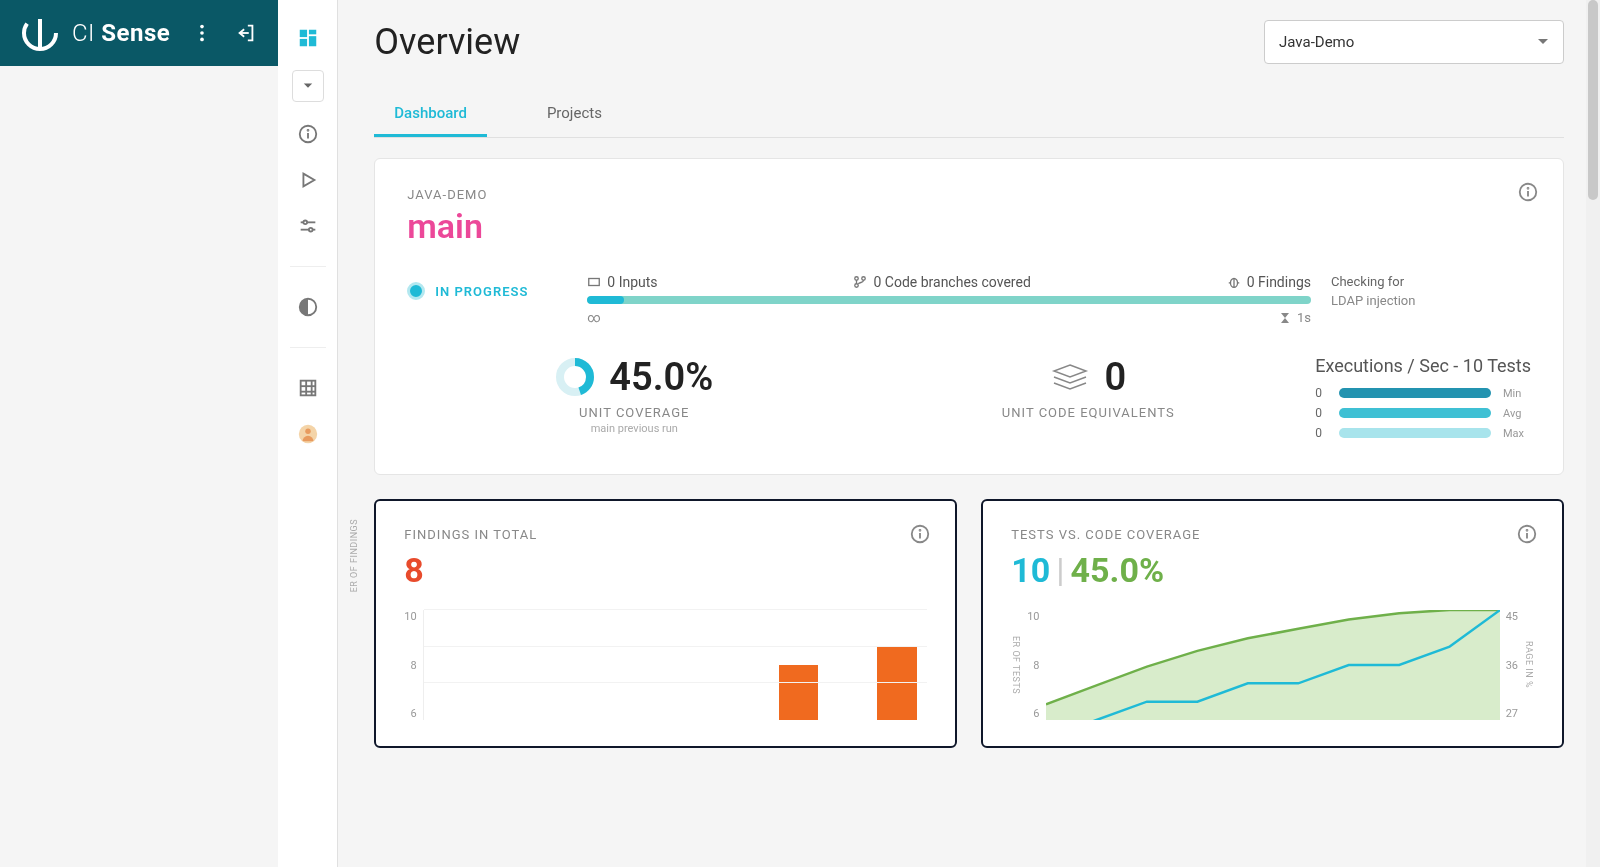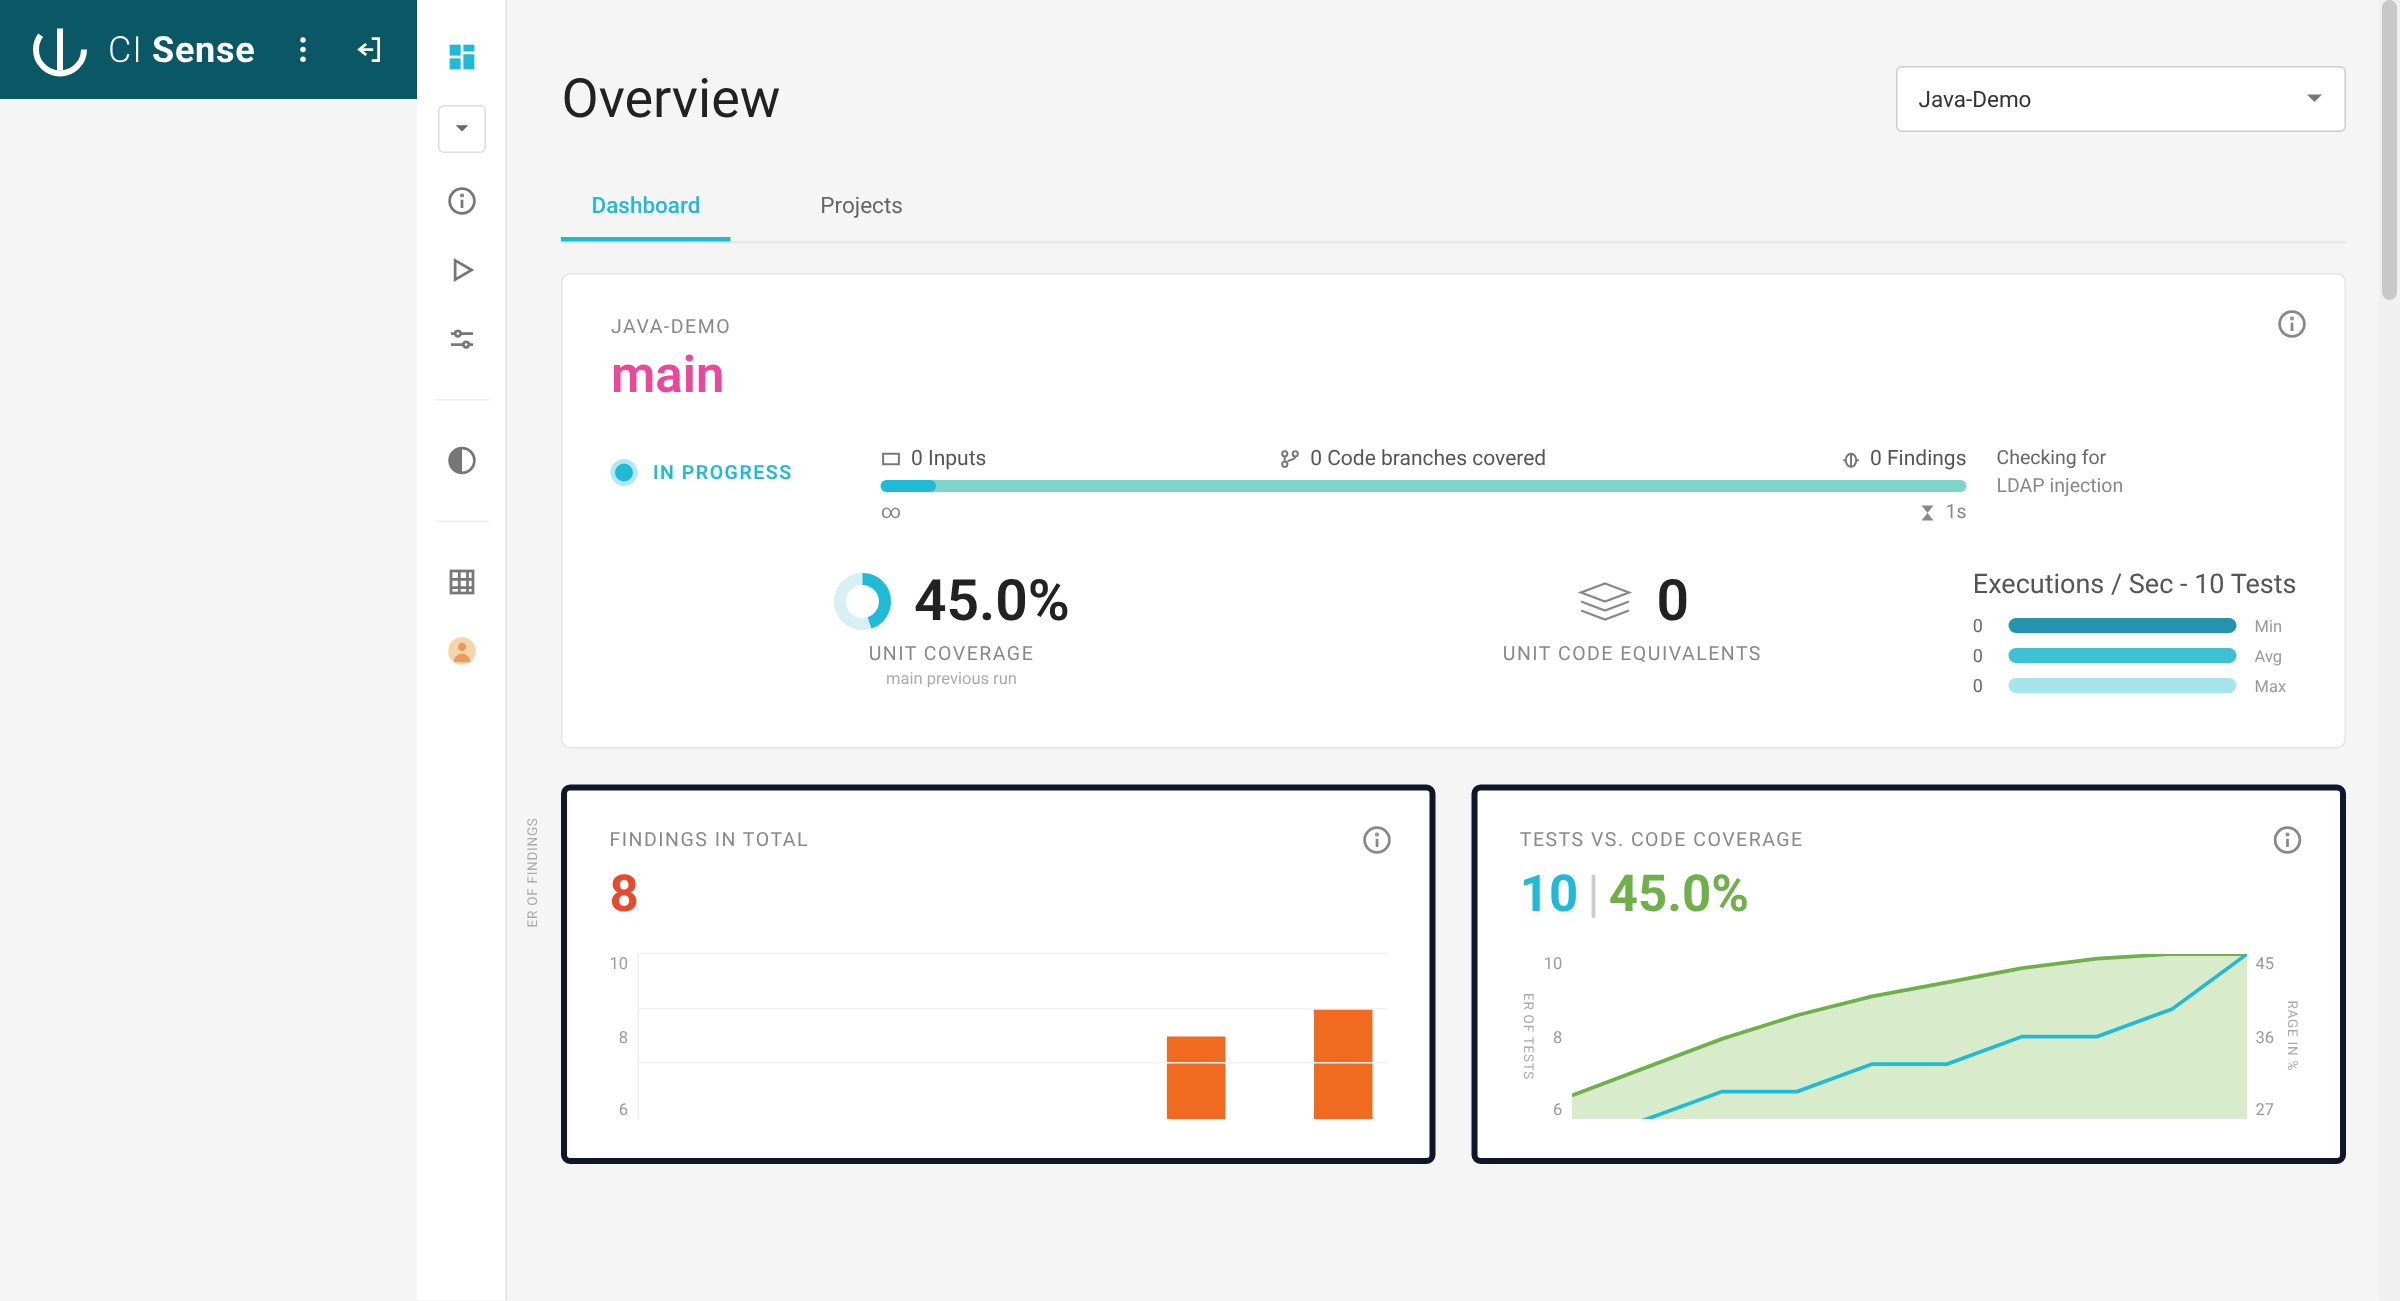--- a/index.html
+++ b/index.html
@@ -21,21 +21,21 @@
 
 
 .sidebar { width: 60px; background: #fff; border-right: 1px solid #e0e0e0; display: flex; flex-direction: column; align-items: center; padding-top: 24px; gap: 18px; }
 .sidebar-item { width: 28px; height: 28px; display: flex; align-items: center; justify-content: center; cursor: pointer; color: #777; position: relative; }
 .sidebar-item.active { color: #1fbad6; }
 .sidebar-item svg { width: 22px; height: 22px; }
 .sidebar-dropdown { width: 32px; height: 32px; border: 1px solid #ddd; border-radius: 4px; display: flex; align-items: center; justify-content: center; color: #666; cursor: pointer; }
 .sidebar-divider { width: 60%; height: 1px; background: #eee; margin: 8px 0; }
 
 
-.main { flex: 1; padding: 44px 36px; overflow: auto; }
+.main { flex: 1; padding: 20px 36px; overflow: auto; }
 .main-header { display: flex; align-items: center; justify-content: space-between; }
 .page-title { font-size: 36px; font-weight: 400; color: #222; }
 .project-select { width: 300px; height: 44px; border: 1px solid #ccc; border-radius: 4px; background: #fff; display: flex; align-items: center; padding: 0 14px; justify-content: space-between; cursor: pointer; font-size: 15px; color: #333; }
 .project-select svg { width: 12px; height: 12px; color: #777; }
 
 
 .tabs { display: flex; gap: 40px; margin-top: 28px; border-bottom: 1px solid #e0e0e0; }
 .tab { padding: 12px 20px; font-size: 15px; color: #666; cursor: pointer; border-bottom: 3px solid transparent; }
 .tab.active { color: #1fbad6; border-bottom-color: #1fbad6; font-weight: 500; }
 
@@ -79,21 +79,21 @@
 .exec-row { display: flex; align-items: center; gap: 12px; margin-bottom: 6px; }
 .exec-val { font-size: 12px; color: #666; width: 12px; }
 .exec-bar { height: 10px; border-radius: 5px; flex: 1; }
 .exec-bar.min { background: #2393b0; }
 .exec-bar.avg { background: #3fc0d4; }
 .exec-bar.max { background: #a8e4ec; }
 .exec-lbl { font-size: 11px; color: #999; width: 28px; }
 
 
 .cards-row { display: flex; gap: 24px; margin-top: 24px; }
-.half-card { flex: 1; background: #fff; border: 4px solid #0f172a; border-radius: 6px; padding: 26px 28px; position: relative; }
+.half-card { flex: 1; background: #fff; border: 2px solid #0f172a; border-radius: 6px; padding: 26px 28px; position: relative; }
 .card-title-sm { font-size: 13px; color: #888; letter-spacing: 1px; }
 .card-big-num { font-size: 34px; font-weight: 700; margin-top: 8px; }
 .num-red { color: #e84b2c; }
 .num-teal { color: #1fbad6; }
 .num-green { color: #6fb04a; }
 .num-sep { color: #ccc; font-weight: 400; margin: 0 6px; }
 
 
 .findings-chart { margin-top: 20px; height: 110px; display: flex; }
 .fc-yaxis { display: flex; flex-direction: column; justify-content: space-between; font-size: 11px; color: #999; padding-right: 6px; text-align: right; }

